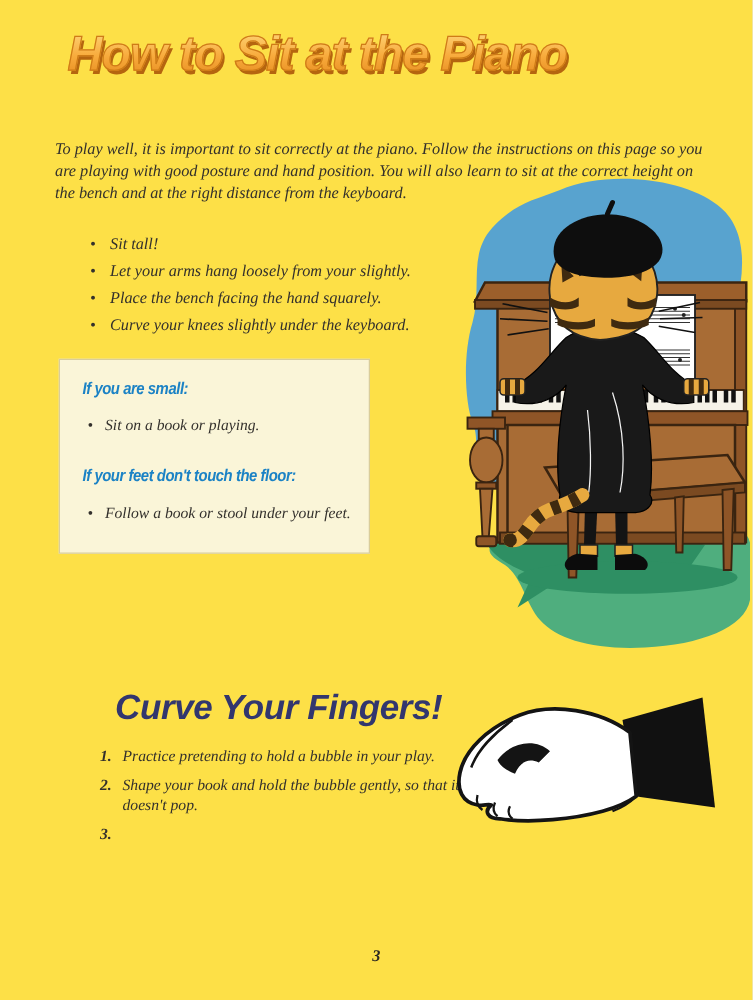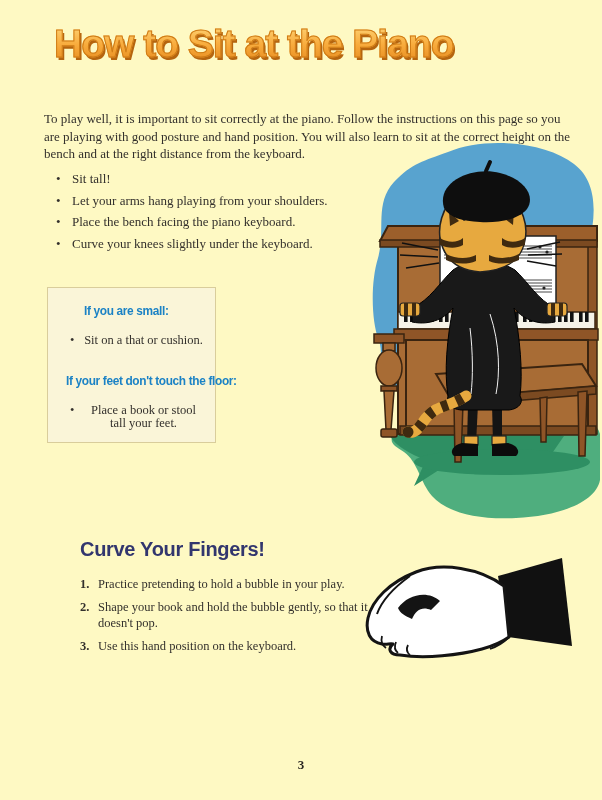--- a/index.html
+++ b/index.html
@@ -1,54 +1,54 @@
 <!DOCTYPE html>
 <html><head>
 <meta charset="utf-8">
 <style>
   html,body{margin:0;padding:0;background:#e8e8e8;}
   .page{
     position:relative; width:602px; height:800px; margin:0 auto;
-    background:#fef9c3; overflow:hidden;
-    font-family:"Liberation Serif", serif; color:#33302c;
+    background:#fde047; overflow:hidden;
+    font-family:"Liberation Serif", serif; color:#33302c;font-style:italic;
   }
   
   .title{position:absolute; left:54px; top:22px; height:54px;
     font-family:"Liberation Sans", sans-serif; font-weight:700;
     font-size:39px; letter-spacing:-1px; white-space:nowrap;}
   .title .layer{position:absolute; left:0; top:0; white-space:nowrap;}
   .title .shadow{color:#b5650f; transform:translate(2px,3px);}
   .title .front{
     background:linear-gradient(180deg,#ffd97e 0%,#f8ab3c 52%,#e3861a 100%);
     -webkit-background-clip:text; background-clip:text; color:transparent;
     -webkit-text-stroke:1px #cf7c16;
   }
   
   .intro{position:absolute; left:44px; top:86px; width:528px;
     font-size:13px; line-height:17.5px;margin-top:24px;}
   
   .tips{position:absolute; left:56px; top:172px; width:340px;
-    margin:0; padding:0; list-style:none; font-size:13px;}
+    margin:16px; padding:0; list-style:none; font-size:13px;}
   .tips li{position:relative; padding-left:16px; margin-bottom:8.5px; line-height:13px;}
   .tips li::before{content:"•"; position:absolute; left:0; top:0; font-size:13px; color:#33302c;}
   
-  .tipbox{position:absolute; left:47px; top:287px; width:169px; height:156px;
+  .tipbox{position:absolute; left:47px; top:287px; width:249px; height:156px;
     box-sizing:border-box; background:#faf5d8; border:1px solid #d9cd9b;
-    padding:15px 12px 12px 18px;text-align:center;}
+    padding:15px 12px 12px 18px;}
   .tipbox h3{margin:0; font-family:"Liberation Sans", sans-serif; font-weight:700;
     font-size:13.5px; letter-spacing:-0.4px; color:#1b82c5; white-space:nowrap;
     transform:scaleX(0.88); transform-origin:left center;}
   .tipbox .boxitem{position:relative; padding-left:14px; margin:16px 0 0 4px;
     font-size:12.5px; line-height:13px;}
   .tipbox .boxitem::before{content:"•"; position:absolute; left:0; top:0;}
   .tipbox h3.second{margin-top:26px;}
   
   .curve{position:absolute; left:80px; top:538px; width:300px;}
-  .curve h2{margin:0; font-family:"Liberation Sans", sans-serif; font-weight:700;
-    font-size:20px; letter-spacing:-0.3px; color:#32366e;}
+  .curve h2{margin:12px; font-family:"Liberation Sans", sans-serif; font-weight:700;
+    font-size:28px; letter-spacing:-0.3px; color:#32366e;}
   .curve .sub{margin-top:8px; font-size:12.5px; line-height:15px;}
   .steps{margin:15px 0 0 0; padding:0; list-style:none; font-size:12.5px;}
   .steps li{display:flex; margin-bottom:6px; line-height:16.5px;}
   .steps .num{font-weight:700; width:18px; flex:0 0 18px;}
   
   .cat-illo{position:absolute; left:350px; top:142px; width:252px; height:382px;}
   .hand-illo{position:absolute; left:330px; top:556px; width:245px; height:128px;}
   svg{display:block;}
   
   .pagenum{position:absolute; left:0; top:757px; width:602px; text-align:center;
@@ -61,30 +61,30 @@
 
   <div class="title">
     <span class="layer shadow">How to Sit at the Piano</span>
     <span class="layer front">How to Sit at the Piano</span>
   </div>
 
   <p class="intro">To play well, it is important to sit correctly at the piano. Follow the instructions on this page so you are playing with good posture and hand position. You will also learn to sit at the correct height on the bench and at the right distance from the keyboard.</p>
 
   <ul class="tips">
     <li>Sit tall!</li>
-    <li>Let your arms hang playing from your shoulders.</li>
-    <li>Place the bench facing the piano keyboard.</li>
+    <li>Let your arms hang loosely from your slightly.</li>
+    <li>Place the bench facing the hand squarely.</li>
     <li>Curve your knees slightly under the keyboard.</li>
   </ul>
 
   <div class="tipbox">
     <h3>If you are small:</h3>
-    <div class="boxitem">Sit on a that or cushion.</div>
+    <div class="boxitem">Sit on a book or playing.</div>
     <h3 class="second">If your feet don't touch the floor:</h3>
-    <div class="boxitem">Place a book or stool tall your feet.</div>
+    <div class="boxitem">Follow a book or stool under your feet.</div>
   </div>
 
   <div class="cat-illo">
     <svg viewBox="0 0 252 382" width="252" height="382">
 
       <path d="M98,10 C135,-6 196,0 224,22 C248,40 246,74 239,102
         C233,126 245,150 242,176 C239,206 248,240 226,266 C204,294 168,300 144,316
         C122,331 96,326 85,306 C77,290 86,276 68,260 C54,248 40,252 34,236
         C28,222 34,210 28,196 C22,180 20,142 28,116 C36,88 24,62 44,40 C62,21 74,19 98,10 Z" fill="#58A3CF"></path>
 
@@ -237,21 +237,20 @@
       <li>
         <span class="num">1.</span>
         <span>Practice pretending to hold a bubble in your play.</span>
       </li>
       <li>
         <span class="num">2.</span>
         <span>Shape your book and hold the bubble gently, so that it doesn't pop.</span>
       </li>
       <li>
         <span class="num">3.</span>
-        <span>Use this hand position on the keyboard.</span>
       </li>
     </ol>
   </div>
 
   <div class="hand-illo">
     <svg viewBox="0 0 245 128" width="245" height="128">
       <polygon points="168,20 232,2 242,90 178,81" fill="#111"></polygon>
       <path d="M174,30 C150,12 112,6 86,16 C60,26 42,44 38,62
         C35,76 40,86 52,88 C57,89 60,87 63,88 C57,93 60,99 70,99
         C95,103 130,99 152,93 C163,90 172,86 179,81 Z" fill="#ffffff" stroke="#141414" stroke-width="3" stroke-linejoin="round"></path>

